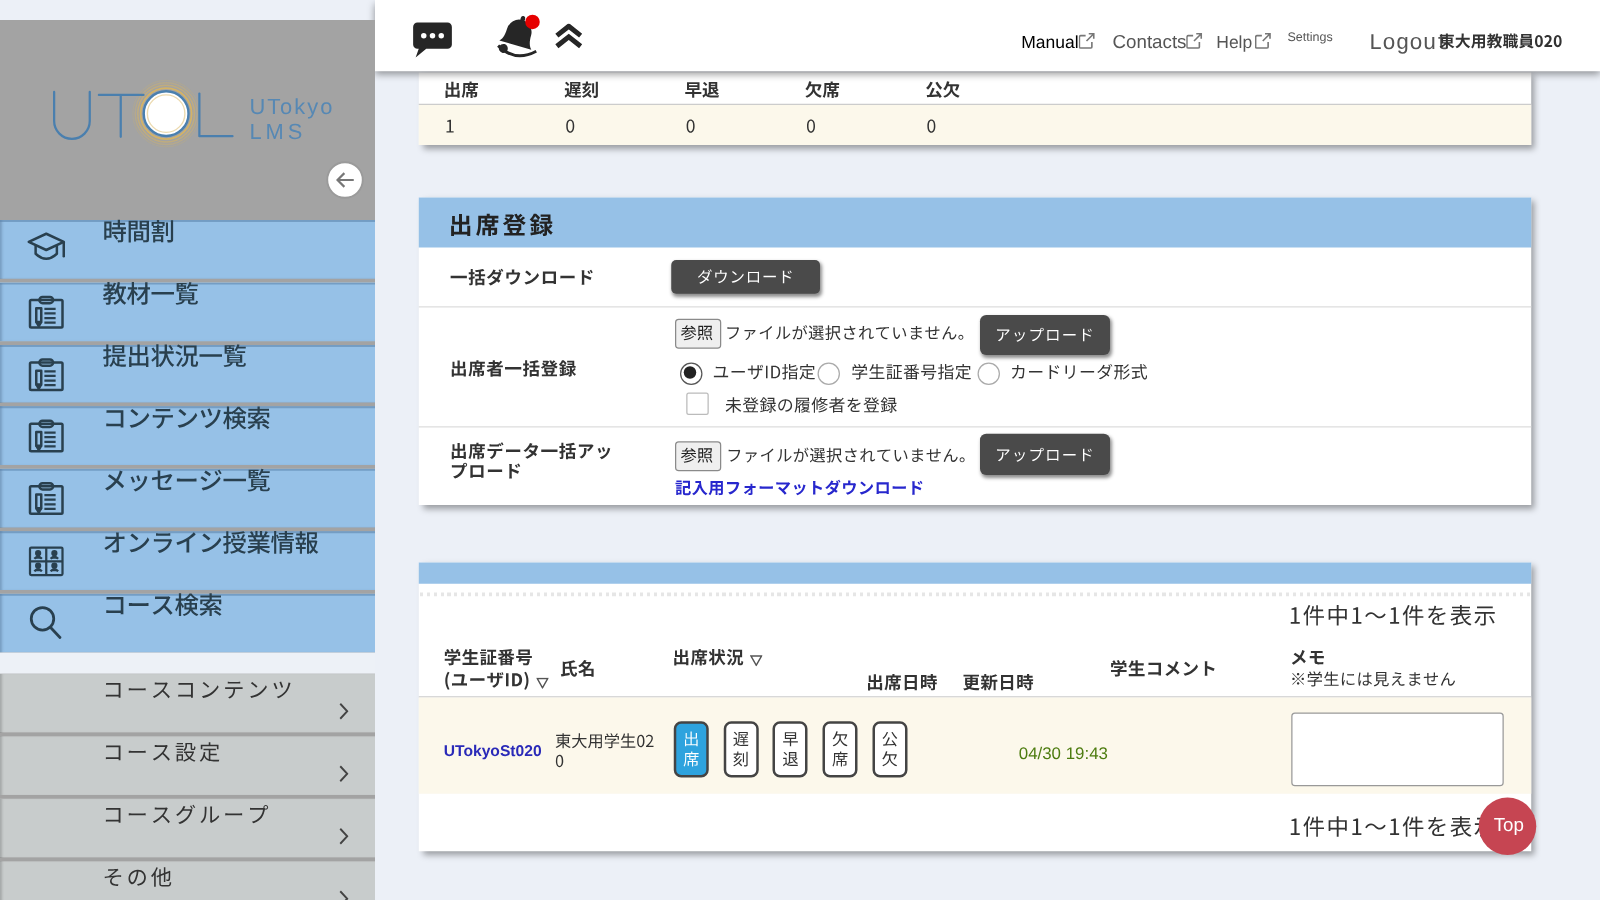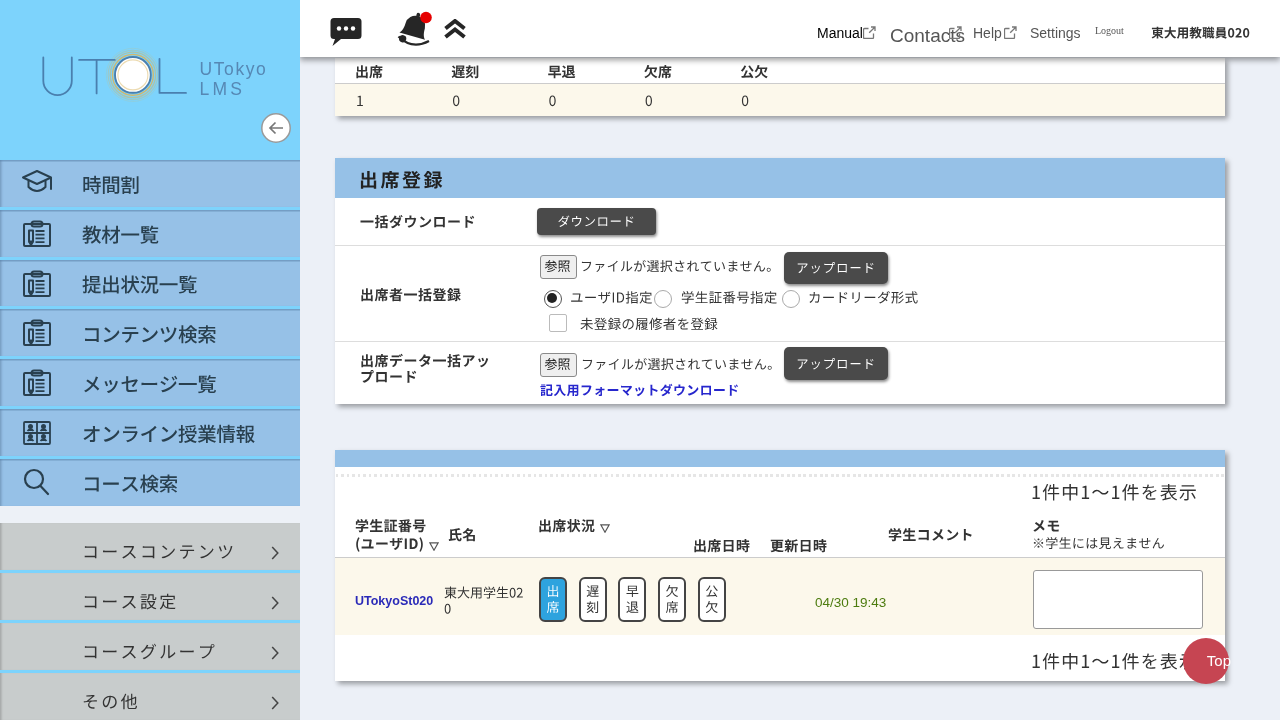--- a/index.html
+++ b/index.html
@@ -64,37 +64,37 @@
       <path d="M1.5 18 L11 10.5 L20.5 18"></path>
 </g>
   </svg>
 <span style="color:#000000;font-size:14px;font-family:'Liberation Sans',sans-serif;position:absolute;top:25px;z-index:6;left:817px">Manual</span>
 <svg width="13" height="13" viewBox="0 0 13 13" style="position:absolute;left:863px;top:26px;z-index:6">
 <g fill="none" stroke="#777" stroke-width="1.3">
 <path d="M10.5 7.5 v4 a1 1 0 0 1 -1 1 h-8 a1 1 0 0 1 -1-1 v-8 a1 1 0 0 1 1-1 h4"></path>
 <path d="M8 1 h4 v4 M12 1 L6.2 6.8"></path>
 </g>
   </svg>
-<span style="color:#555;font-size:19px;font-family:'Liberation Sans',sans-serif;position:absolute;top:25px;z-index:6;left:890px">Contacts</span>
+<span style="color:#555;font-size:15px;font-family:'Liberation Sans',sans-serif;position:absolute;top:25px;z-index:6;left:890px">Contacts</span>
 <svg width="13" height="13" viewBox="0 0 13 13" style="position:absolute;left:949px;top:26px;z-index:6">
 <g fill="none" stroke="#777" stroke-width="1.3">
 <path d="M10.5 7.5 v4 a1 1 0 0 1 -1 1 h-8 a1 1 0 0 1 -1-1 v-8 a1 1 0 0 1 1-1 h4"></path>
 <path d="M8 1 h4 v4 M12 1 L6.2 6.8"></path>
 </g>
   </svg>
 <span style="color:#555;font-size:14px;font-family:'Liberation Sans',sans-serif;position:absolute;top:25px;z-index:6;left:973px">Help</span>
 <svg width="13" height="13" viewBox="0 0 13 13" style="position:absolute;left:1004px;top:26px;z-index:6">
 <g fill="none" stroke="#777" stroke-width="1.3">
 <path d="M10.5 7.5 v4 a1 1 0 0 1 -1 1 h-8 a1 1 0 0 1 -1-1 v-8 a1 1 0 0 1 1-1 h4"></path>
 <path d="M8 1 h4 v4 M12 1 L6.2 6.8"></path>
 </g>
   </svg>
-<span style="color:#555;font-size:14px;font-family:'Liberation Sans',sans-serif;position:absolute;top:25px;z-index:6;left:1030px">Settings</span>
-<span style="color:#555;font-size:10px;font-family:Liberation Serif, serif;position:absolute;top:25px;z-index:6;left:1095px">Logout</span>
-<div style="position:absolute;left:0;top:0;width:300px;height:680px;background:#7dd3fc;z-index:5">
+<span style="color:#555;font-size:10px;font-family:'Liberation Sans',sans-serif;position:absolute;top:25px;z-index:6;left:1030px">Settings</span>
+<span style="color:#555;font-size:18px;font-family:Liberation Mono, monospace;position:absolute;top:25px;z-index:6;left:1095px">Logout</span>
+<div style="position:absolute;left:0;top:16px;width:300px;height:680px;background:#a3a3a3;z-index:5">
 <svg width="260" height="110" viewBox="0 0 260 110" style="position:absolute;left:28px;top:42px">
 <g fill="none" stroke="#d9b55f">
 <circle cx="104.9" cy="32.9" r="20.4" stroke-width="1.4" opacity="0.9"></circle>
 <circle cx="104.9" cy="32.9" r="22.7" stroke-width="1.2" opacity="0.55"></circle>
 <circle cx="104.9" cy="32.9" r="24.7" stroke-width="1.1" opacity="0.35"></circle>
 <circle cx="104.9" cy="32.9" r="26.6" stroke-width="1" opacity="0.18"></circle>
 </g>
 <circle cx="104.9" cy="32.9" r="17.9" fill="#fff"></circle>
 <circle cx="104.9" cy="32.9" r="15" fill="none" stroke="#d9b55f" stroke-width="1.1" opacity="0.5"></circle>
 <circle cx="104.9" cy="32.9" r="17.9" fill="none" stroke="#4a7fae" stroke-width="1.9"></circle>
@@ -263,13 +263,13 @@
     <path transform="translate(586.2,612.0)" fill="#333" d="M8.1 -9.5V-2.2H9V-9.5ZM10.9 -10.7V-0.2C10.9 0 10.9 0.1 10.6 0.1C10.4 0.1 9.7 0.1 8.9 0.1C9 0.4 9.1 0.8 9.2 1.1C10.3 1.1 10.9 1 11.3 0.9C11.7 0.7 11.9 0.4 11.9 -0.2V-10.7ZM5.5 -7.3C5 -6.5 4.4 -5.7 3.6 -5C3.3 -5.3 2.9 -5.6 2.4 -6C3.1 -6.6 3.7 -7.5 4.3 -8.3L4.3 -8.3H7.4V-9.2H4.5V-10.8H3.6V-9.2H0.7V-8.3H3.2C2.8 -7.7 2.3 -7 1.8 -6.4L1.2 -6.8L0.7 -6.2C1.4 -5.7 2.4 -4.9 2.9 -4.4C2.2 -3.7 1.4 -3.2 0.6 -2.8C0.8 -2.6 1.1 -2.3 1.3 -2.1C3.3 -3.2 5.2 -5 6.3 -7ZM6.4 -4.9C5.2 -2.7 2.9 -0.8 0.4 0.3C0.6 0.5 0.9 0.8 1.1 1C2.3 0.4 3.5 -0.4 4.6 -1.3C5.4 -0.6 6.3 0.3 6.8 0.9L7.6 0.2C7.1 -0.4 6.1 -1.2 5.3 -1.9C6.1 -2.7 6.8 -3.6 7.3 -4.5Z"></path>
     <path transform="translate(625.9,596.0)" fill="#333" d="M2.9 -7.2H10V-5.8H2.9ZM2.9 -9.4H10V-8H2.9ZM0.6 -3V-2H6V1H7V-2H12.4V-3H7V-4.9H11V-10.3H2V-4.9H6V-3Z"></path>
     <path transform="translate(625.9,612.0)" fill="#333" d="M0.9 -9.9C1.7 -9.4 2.7 -8.5 3.1 -7.9L3.9 -8.5C3.4 -9.1 2.5 -10 1.6 -10.5ZM11.4 -5.6C10.9 -5.1 10.1 -4.5 9.4 -4C9.1 -4.5 8.9 -5 8.7 -5.5H11.2V-10.4H5.2V-2.1L4.3 -1.9L4.5 -0.9C5.7 -1.2 7.3 -1.6 8.8 -2L8.7 -2.9L6.2 -2.3V-5.5H7.8C8.5 -3.3 9.8 -1.6 11.8 -0.8C11.9 -1.1 12.2 -1.5 12.4 -1.7C11.4 -2 10.5 -2.6 9.8 -3.4C10.6 -3.8 11.5 -4.4 12.2 -5ZM6.2 -9.5H10.2V-8.3H6.2ZM6.2 -6.3V-7.6H10.2V-6.3ZM3.4 -5.8H0.6V-4.9H2.5V-1.6C1.8 -1 1.1 -0.5 0.5 -0.1L1 0.9C1.7 0.4 2.3 -0.2 3 -0.8C3.8 0.3 5 0.7 6.7 0.8C8.1 0.8 10.8 0.8 12.2 0.8C12.3 0.5 12.4 0 12.5 -0.2C11 -0.1 8.1 -0.1 6.7 -0.2C5.2 -0.2 4 -0.7 3.4 -1.6Z"></path>
     <path transform="translate(665.6,596.0)" fill="#333" d="M3.5 -11C2.9 -8.7 1.9 -6.5 0.5 -5.1C0.8 -5 1.3 -4.7 1.5 -4.5C2.2 -5.3 2.9 -6.5 3.5 -7.7H5.9V-6C5.9 -4.7 5.1 -1.3 0.6 0.2C0.8 0.4 1.1 0.8 1.2 1C4.9 -0.3 6.2 -3.1 6.5 -4.3C6.7 -3.1 8.1 -0.2 11.7 1C11.9 0.8 12.2 0.3 12.4 0.1C7.9 -1.3 7 -4.7 7 -6V-7.7H10.9C10.5 -6.6 10 -5.5 9.6 -4.7L10.4 -4.4C11.1 -5.4 11.8 -7 12.2 -8.5L11.5 -8.7L11.3 -8.7H3.9C4.2 -9.4 4.4 -10.1 4.6 -10.8Z"></path>
     <path transform="translate(665.6,612.0)" fill="#333" d="M3.6 -3.2V0.6H4.6V-2.4H7.1V1.1H8V-2.4H10.6V-0.5C10.6 -0.4 10.6 -0.3 10.4 -0.3C10.2 -0.3 9.6 -0.3 8.9 -0.3C9 -0.1 9.1 0.3 9.2 0.5C10.1 0.5 10.7 0.5 11.1 0.4C11.5 0.2 11.6 0 11.6 -0.5V-3.2H8V-4.3H10.1V-6.4H12.3V-7.2H10.1V-8.4H9.2V-7.2H5.8V-8.4H4.9V-7.2H2.9V-6.4H4.9V-4.3H7.1V-3.2ZM9.2 -6.4V-5.1H5.8V-6.4ZM1.6 -9.6V-5.8C1.6 -4 1.5 -1.3 0.4 0.5C0.6 0.7 1 0.9 1.2 1.1C2.3 -0.9 2.5 -3.8 2.5 -5.8V-8.7H12.4V-9.6H7.4V-10.9H6.4V-9.6Z"></path>
     <path transform="translate(705.3,596.0)" fill="#333" d="M4.1 -10.5C3.4 -8.6 2.1 -6.7 0.7 -5.6C0.9 -5.4 1.4 -5.1 1.6 -4.9C3 -6.2 4.3 -8.2 5.2 -10.2ZM8.8 -10.5 7.8 -10.2C8.8 -8.3 10.4 -6.1 11.6 -4.9C11.8 -5.1 12.2 -5.5 12.5 -5.7C11.3 -6.8 9.6 -8.9 8.8 -10.5ZM7.9 -3.4C8.6 -2.6 9.2 -1.7 9.8 -0.9L4.1 -0.7C4.9 -2.2 5.9 -4.2 6.6 -5.9L5.4 -6.2C4.9 -4.5 3.8 -2.2 3 -0.6L1.2 -0.5L1.3 0.5C3.6 0.4 7.1 0.2 10.4 0C10.7 0.4 10.9 0.8 11 1.1L12 0.6C11.4 -0.6 10 -2.4 8.9 -3.8Z"></path>
     <path transform="translate(705.3,612.0)" fill="#333" d="M3.5 -11C2.9 -8.7 1.9 -6.5 0.5 -5.1C0.8 -5 1.3 -4.7 1.5 -4.5C2.2 -5.3 2.9 -6.5 3.5 -7.7H5.9V-6C5.9 -4.7 5.1 -1.3 0.6 0.2C0.8 0.4 1.1 0.8 1.2 1C4.9 -0.3 6.2 -3.1 6.5 -4.3C6.7 -3.1 8.1 -0.2 11.7 1C11.9 0.8 12.2 0.3 12.4 0.1C7.9 -1.3 7 -4.7 7 -6V-7.7H10.9C10.5 -6.6 10 -5.5 9.6 -4.7L10.4 -4.4C11.1 -5.4 11.8 -7 12.2 -8.5L11.5 -8.7L11.3 -8.7H3.9C4.2 -9.4 4.4 -10.1 4.6 -10.8Z"></path>
     <path transform="translate(1031.0,668.0)" fill="#333" d="M1.6 0H8.8V-1.4H6.2V-13.2H4.9C4.2 -12.8 3.3 -12.5 2.2 -12.3V-11.2H4.5V-1.4H1.6ZM16.8 -6.1V-4.8H22V1.4H23.3V-4.8H28.2V-6.1H23.3V-10.1H27.5V-11.4H23.3V-14.9H22V-11.4H19.5C19.8 -12.2 20 -13.1 20.2 -13.9L18.9 -14.2C18.5 -11.9 17.7 -9.5 16.7 -8C17 -7.9 17.6 -7.6 17.8 -7.4C18.3 -8.1 18.7 -9.1 19.1 -10.1H22V-6.1ZM15.9 -15C14.9 -12.3 13.4 -9.6 11.7 -7.9C11.9 -7.6 12.3 -6.9 12.4 -6.5C13 -7.1 13.6 -7.9 14.1 -8.6V1.4H15.4V-10.7C16.1 -12 16.7 -13.3 17.2 -14.7ZM38.4 -15.1V-11.9H31.9V-3.3H33.3V-4.5H38.4V1.4H39.9V-4.5H45V-3.4H46.4V-11.9H39.9V-15.1ZM33.3 -5.8V-10.6H38.4V-5.8ZM45 -5.8H39.9V-10.6H45ZM50.9 0H58.1V-1.4H55.5V-13.2H54.2C53.5 -12.8 52.6 -12.5 51.5 -12.3V-11.2H53.8V-1.4H50.9ZM68.9 -6.3C70.1 -5.1 71.3 -4.4 72.9 -4.4C74.8 -4.4 76.5 -5.5 77.6 -7.6L76.3 -8.2C75.6 -6.8 74.4 -5.9 72.9 -5.9C71.6 -5.9 70.9 -6.4 69.9 -7.3C68.6 -8.6 67.5 -9.3 65.8 -9.3C63.9 -9.3 62.3 -8.2 61.1 -6.1L62.4 -5.4C63.2 -6.9 64.4 -7.8 65.8 -7.8C67.1 -7.8 67.9 -7.3 68.9 -6.3ZM81.1 0H88.3V-1.4H85.7V-13.2H84.4C83.7 -12.8 82.8 -12.5 81.7 -12.3V-11.2H84V-1.4H81.1ZM96.3 -6.1V-4.8H101.4V1.4H102.8V-4.8H107.7V-6.1H102.8V-10.1H106.9V-11.4H102.8V-14.9H101.4V-11.4H99C99.3 -12.2 99.5 -13.1 99.6 -13.9L98.3 -14.2C97.9 -11.9 97.2 -9.5 96.1 -8C96.5 -7.9 97 -7.6 97.3 -7.4C97.8 -8.1 98.2 -9.1 98.6 -10.1H101.4V-6.1ZM95.4 -15C94.4 -12.3 92.8 -9.6 91.1 -7.9C91.4 -7.6 91.8 -6.9 91.9 -6.5C92.5 -7.1 93 -7.9 93.6 -8.6V1.4H94.9V-10.7C95.6 -12 96.2 -13.3 96.7 -14.7ZM125.5 -7.9 125 -9.3C124.4 -9 124 -8.8 123.5 -8.6C122.5 -8.2 121.4 -7.7 120.2 -7.1C119.9 -8.2 119 -8.7 117.8 -8.7C117 -8.7 116 -8.5 115.3 -8.1C115.9 -8.9 116.5 -9.9 116.9 -10.9C118.9 -10.9 121.1 -11.1 122.9 -11.4L122.9 -12.7C121.2 -12.4 119.3 -12.2 117.4 -12.1C117.7 -13 117.8 -13.7 117.9 -14.2L116.5 -14.4C116.4 -13.7 116.3 -12.9 116 -12.1L114.8 -12.1C114 -12.1 112.7 -12.2 111.8 -12.3V-10.9C112.8 -10.9 114 -10.8 114.7 -10.8H115.5C114.9 -9.4 113.6 -7.5 111.4 -5.3L112.6 -4.4C113.2 -5.1 113.7 -5.8 114.2 -6.3C115.1 -7.1 116.2 -7.6 117.3 -7.6C118.1 -7.6 118.8 -7.3 119 -6.5C116.9 -5.4 114.7 -4.1 114.7 -1.9C114.7 0.3 116.8 0.8 119.4 0.8C120.9 0.8 122.9 0.7 124.3 0.5L124.3 -1C122.8 -0.7 120.8 -0.5 119.4 -0.5C117.6 -0.5 116.2 -0.7 116.2 -2.1C116.2 -3.3 117.3 -4.3 119 -5.2C119 -4.2 119 -3.1 119 -2.4H120.3L120.3 -5.8C121.7 -6.5 122.9 -7 123.9 -7.4C124.4 -7.6 125.1 -7.8 125.5 -7.9ZM131.3 0.2 131.7 1.4C133.9 0.9 137 0.1 139.8 -0.6L139.7 -1.8L135.2 -0.7V-4.8C136.2 -5.5 137.1 -6.2 137.9 -6.9C139.1 -2.8 141.5 0.1 145.3 1.4C145.5 1 145.9 0.5 146.2 0.2C144.2 -0.4 142.5 -1.5 141.3 -3C142.5 -3.7 144 -4.7 145.1 -5.6L144.1 -6.4C143.2 -5.6 141.8 -4.6 140.6 -3.9C140 -4.8 139.5 -5.9 139.1 -7H145.6V-8.2H138.4V-9.8H144.3V-11H138.4V-12.4H145V-13.6H138.4V-15.1H137V-13.6H130.6V-12.4H137V-11H131.4V-9.8H137V-8.2H129.9V-7H136.2C134.4 -5.5 131.6 -4.2 129.3 -3.5C129.6 -3.2 130 -2.8 130.2 -2.4C131.3 -2.8 132.6 -3.4 133.8 -4V-0.4ZM152.1 -6.3C151.3 -4.3 150 -2.3 148.5 -1C148.8 -0.8 149.5 -0.4 149.7 -0.2C151.2 -1.6 152.6 -3.7 153.5 -5.9ZM160.2 -5.8C161.5 -4 162.8 -1.7 163.3 -0.2L164.7 -0.8C164.1 -2.3 162.7 -4.6 161.4 -6.3ZM150.6 -13.8V-12.5H163.2V-13.8ZM148.9 -9.4V-8.1H156.2V-0.3C156.2 -0.1 156.1 0 155.7 0C155.4 0.1 154.2 0.1 153 0C153.2 0.4 153.4 1 153.5 1.4C155.1 1.4 156.1 1.4 156.8 1.2C157.4 1 157.6 0.6 157.6 -0.3V-8.1H164.8V-9.4Z"></path>
   </svg>
 <div style="position:absolute;left:1183px;top:638px;width:46px;height:46px;border-radius:50%;background:#c64552;z-index:20">
-<span style="position:absolute;left:0;top:14px;width:48px;text-align:right;font-family:'Liberation Sans',sans-serif;font-size:15px;color:#fff">Top</span>
+<span style="position:absolute;left:0;top:14px;width:48px;text-align:center;font-family:'Liberation Sans',sans-serif;font-size:15px;color:#fff">Top</span>
   </div>
 </body></html>

